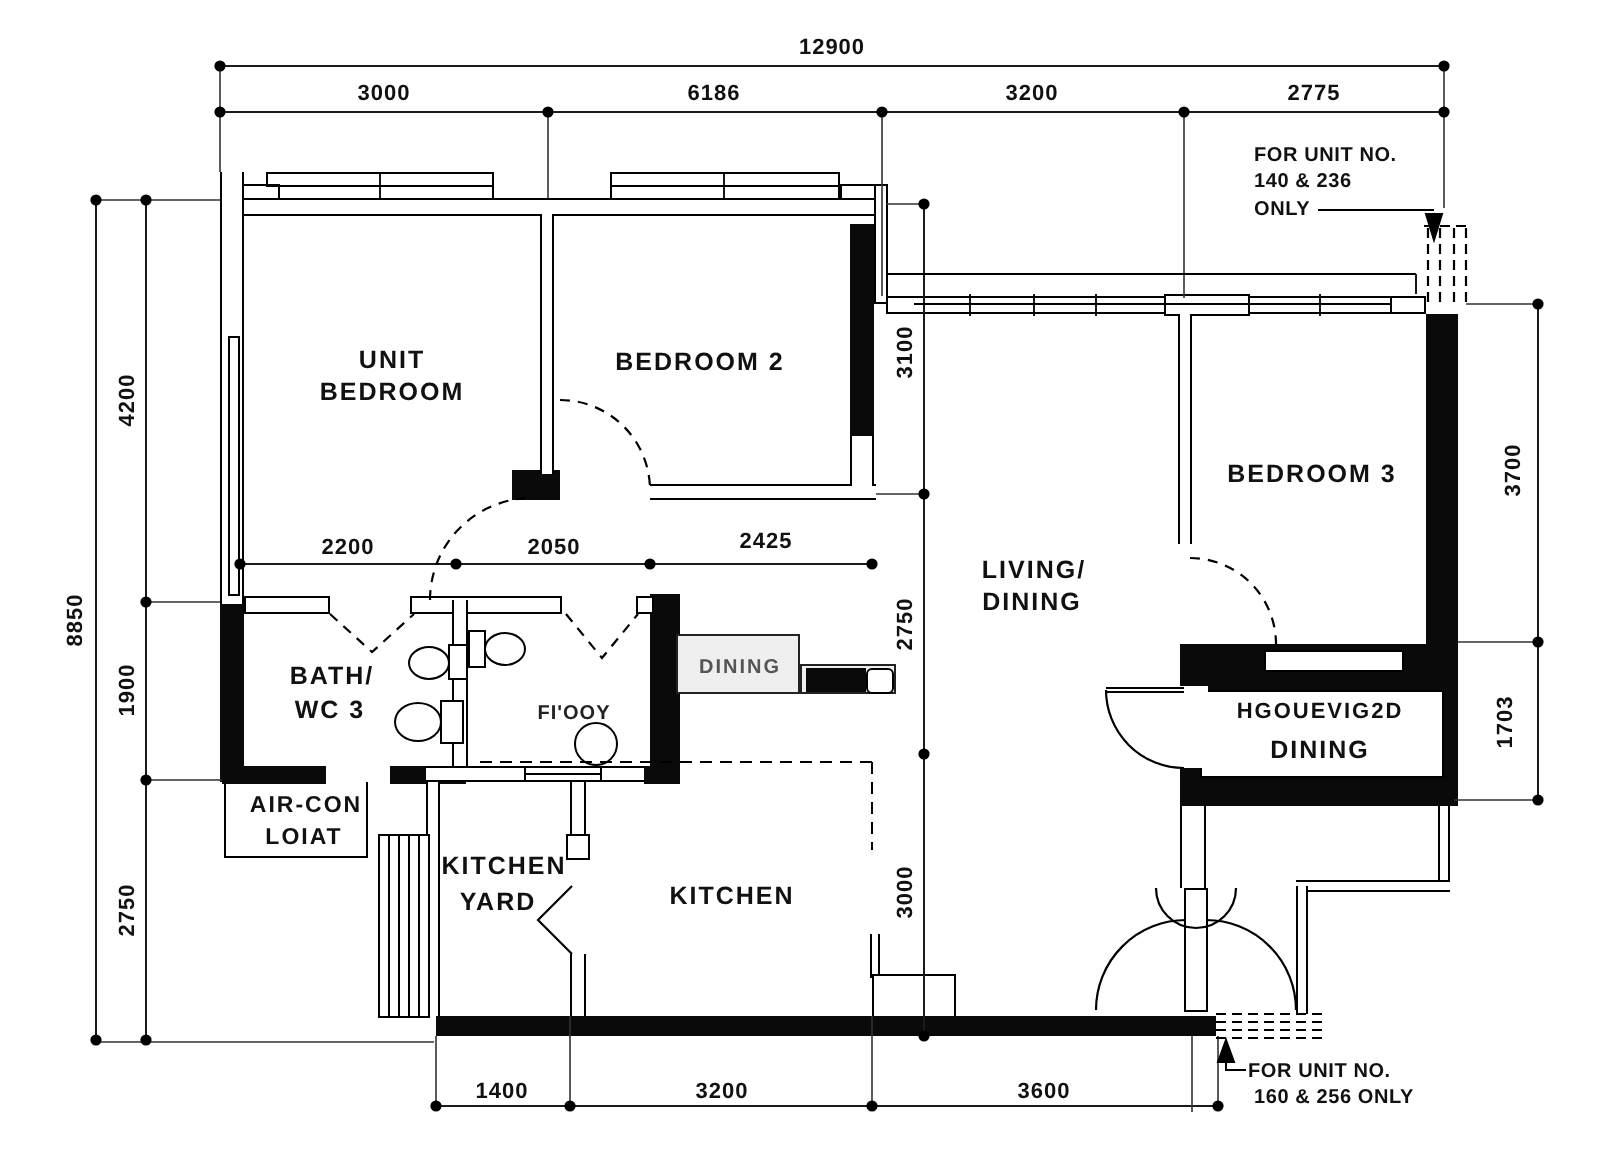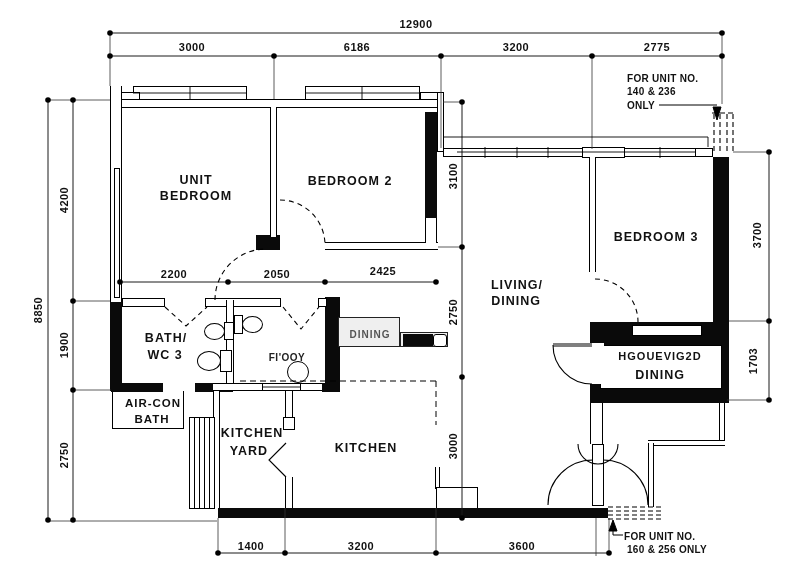--- a/index.html
+++ b/index.html
@@ -217,21 +217,21 @@
   <span class="lbl room" style="left:196px;top:180px">UNIT</span>
   <span class="lbl room" style="left:196px;top:196px">BEDROOM</span>
   <span class="lbl room" style="left:350px;top:181px">BEDROOM 2</span>
   <span class="lbl room" style="left:656px;top:237px">BEDROOM 3</span>
   <span class="lbl room" style="left:517px;top:285px">LIVING/</span>
   <span class="lbl room" style="left:516px;top:301px">DINING</span>
   <span class="lbl room" style="left:166px;top:338px">BATH/</span>
   <span class="lbl room" style="left:165px;top:355px">WC 3</span>
   <span class="lbl small" style="left:287px;top:357px">FI'OOY</span>
   <span class="lbl room" style="left:153px;top:403px;font-size:11.5px">AIR-CON</span>
-  <span class="lbl room" style="left:152px;top:419px;font-size:11.5px">BATH</span>
+  <span class="lbl room" style="left:152px;top:419px;font-size:11.5px">LOIAT</span>
   <span class="lbl room" style="left:252px;top:433px">KITCHEN</span>
   <span class="lbl room" style="left:249px;top:451px">YARD</span>
   <span class="lbl room" style="left:366px;top:448px">KITCHEN</span>
   <span class="lbl room" style="left:660px;top:356px;font-size:11px">HGOUEVIG2D</span>
   <span class="lbl room" style="left:660px;top:375px">DINING</span>
   <span class="lbl tag" style="left:370px;top:334px">DINING</span>
 
   <span class="note" style="left:627px;top:78px">FOR  UNIT NO.</span>
   <span class="note" style="left:627px;top:91px">140 &amp; 236</span>
   <span class="note" style="left:627px;top:105px">ONLY</span>

